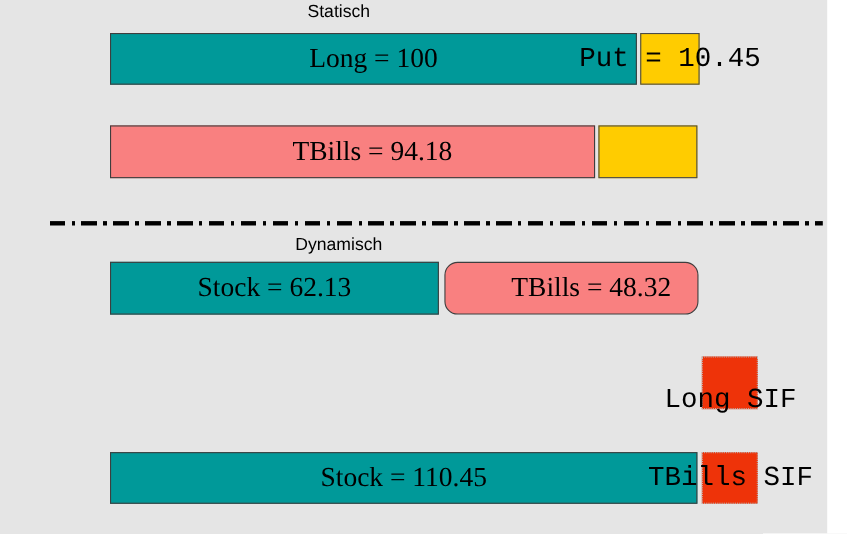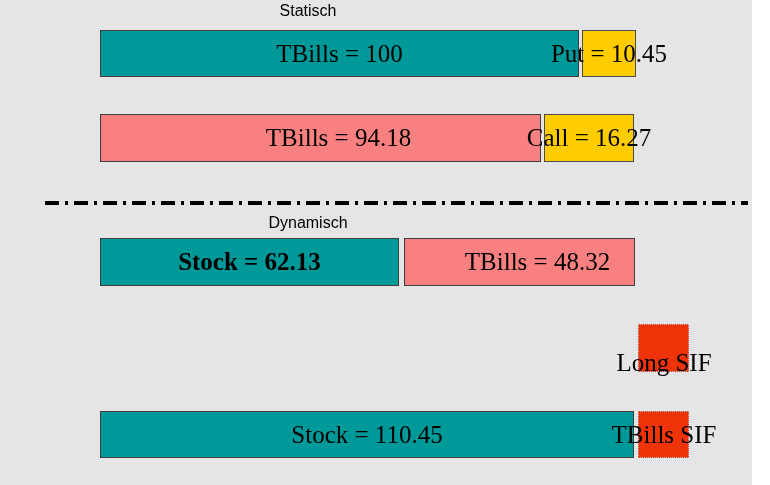--- a/index.html
+++ b/index.html
@@ -41,21 +41,21 @@
   .bar-label {
     font-family: "Liberation Serif", serif;
     font-size: 25px;
     color: #000000;
     white-space: nowrap;
   }
   .float-label {
     position: absolute;
     transform: translateX(-50%);
     white-space: nowrap;
-    font-family: Liberation Serif, serif;
+    font-family: Liberation Mono, monospace;
     font-size: 25px;
     color: #000000;
     z-index: 5;
     display: flex;
     align-items: center;
   }
 
   
   .r1-main  { left: 100px; top: 30px;  width: 479px; height: 47px; }
   .r1-small { left: 582px; top: 30px;  width: 54px;  height: 47px; }
@@ -73,51 +73,50 @@
     width: 703px; height: 4px;
     background: repeating-linear-gradient(90deg,
       #000 0px, #000 14px,
       transparent 14px, transparent 20px,
       #000 20px, #000 23px,
       transparent 23px, transparent 29px);
     z-index: 2;
   }
 
   
-  .r3-main  { left: 100px; top: 238px; width: 299px; height: 48px; font-weight: bold; }
-  .r3-side  { left: 404px; top: 238px; width: 231px; height: 48px; }
+  .r3-main  { left: 100px; top: 238px; width: 299px; height: 48px; }
+  .r3-side  { left: 404px; top: 238px; width: 231px; height: 48px; border-radius: 12px; }
 
   
   .r4-main  { left: 100px; top: 324px; width: 534px; height: 48px; }
   .r4-small { left: 638px; top: 324px; width: 51px;  height: 48px; }
   .f4       { left: 664px; top: 339px; height: 48px; }
 
   
   .r5-main  { left: 100px; top: 411px; width: 534px; height: 47px; }
   .r5-small { left: 638px; top: 411px; width: 51px;  height: 47px; }
   .f5       { left: 664px; top: 411px; height: 47px; }
 </style>
 </head>
 <body>
 
 <div class="canvas">
 
   <div class="sec-title t-static">Statisch</div>
 
   <div class="bar teal r1-main">
-    <span class="bar-label">TBills = 100</span>
+    <span class="bar-label">Long = 100</span>
   </div>
   <div class="bar yellow r1-small"></div>
   <span class="float-label f1">Put = 10.45</span>
 
   <div class="bar pink r2-main">
     <span class="bar-label">TBills = 94.18</span>
   </div>
   <div class="bar yellow r2-small"></div>
-  <span class="float-label f2">Call = 16.27</span>
 
   <div class="divider"></div>
 
   <div class="sec-title t-dynamic">Dynamisch</div>
 
   <div class="bar teal r3-main">
     <span class="bar-label">Stock = 62.13</span>
   </div>
   <div class="bar pink r3-side">
     <span class="bar-label">TBills = 48.32</span>

